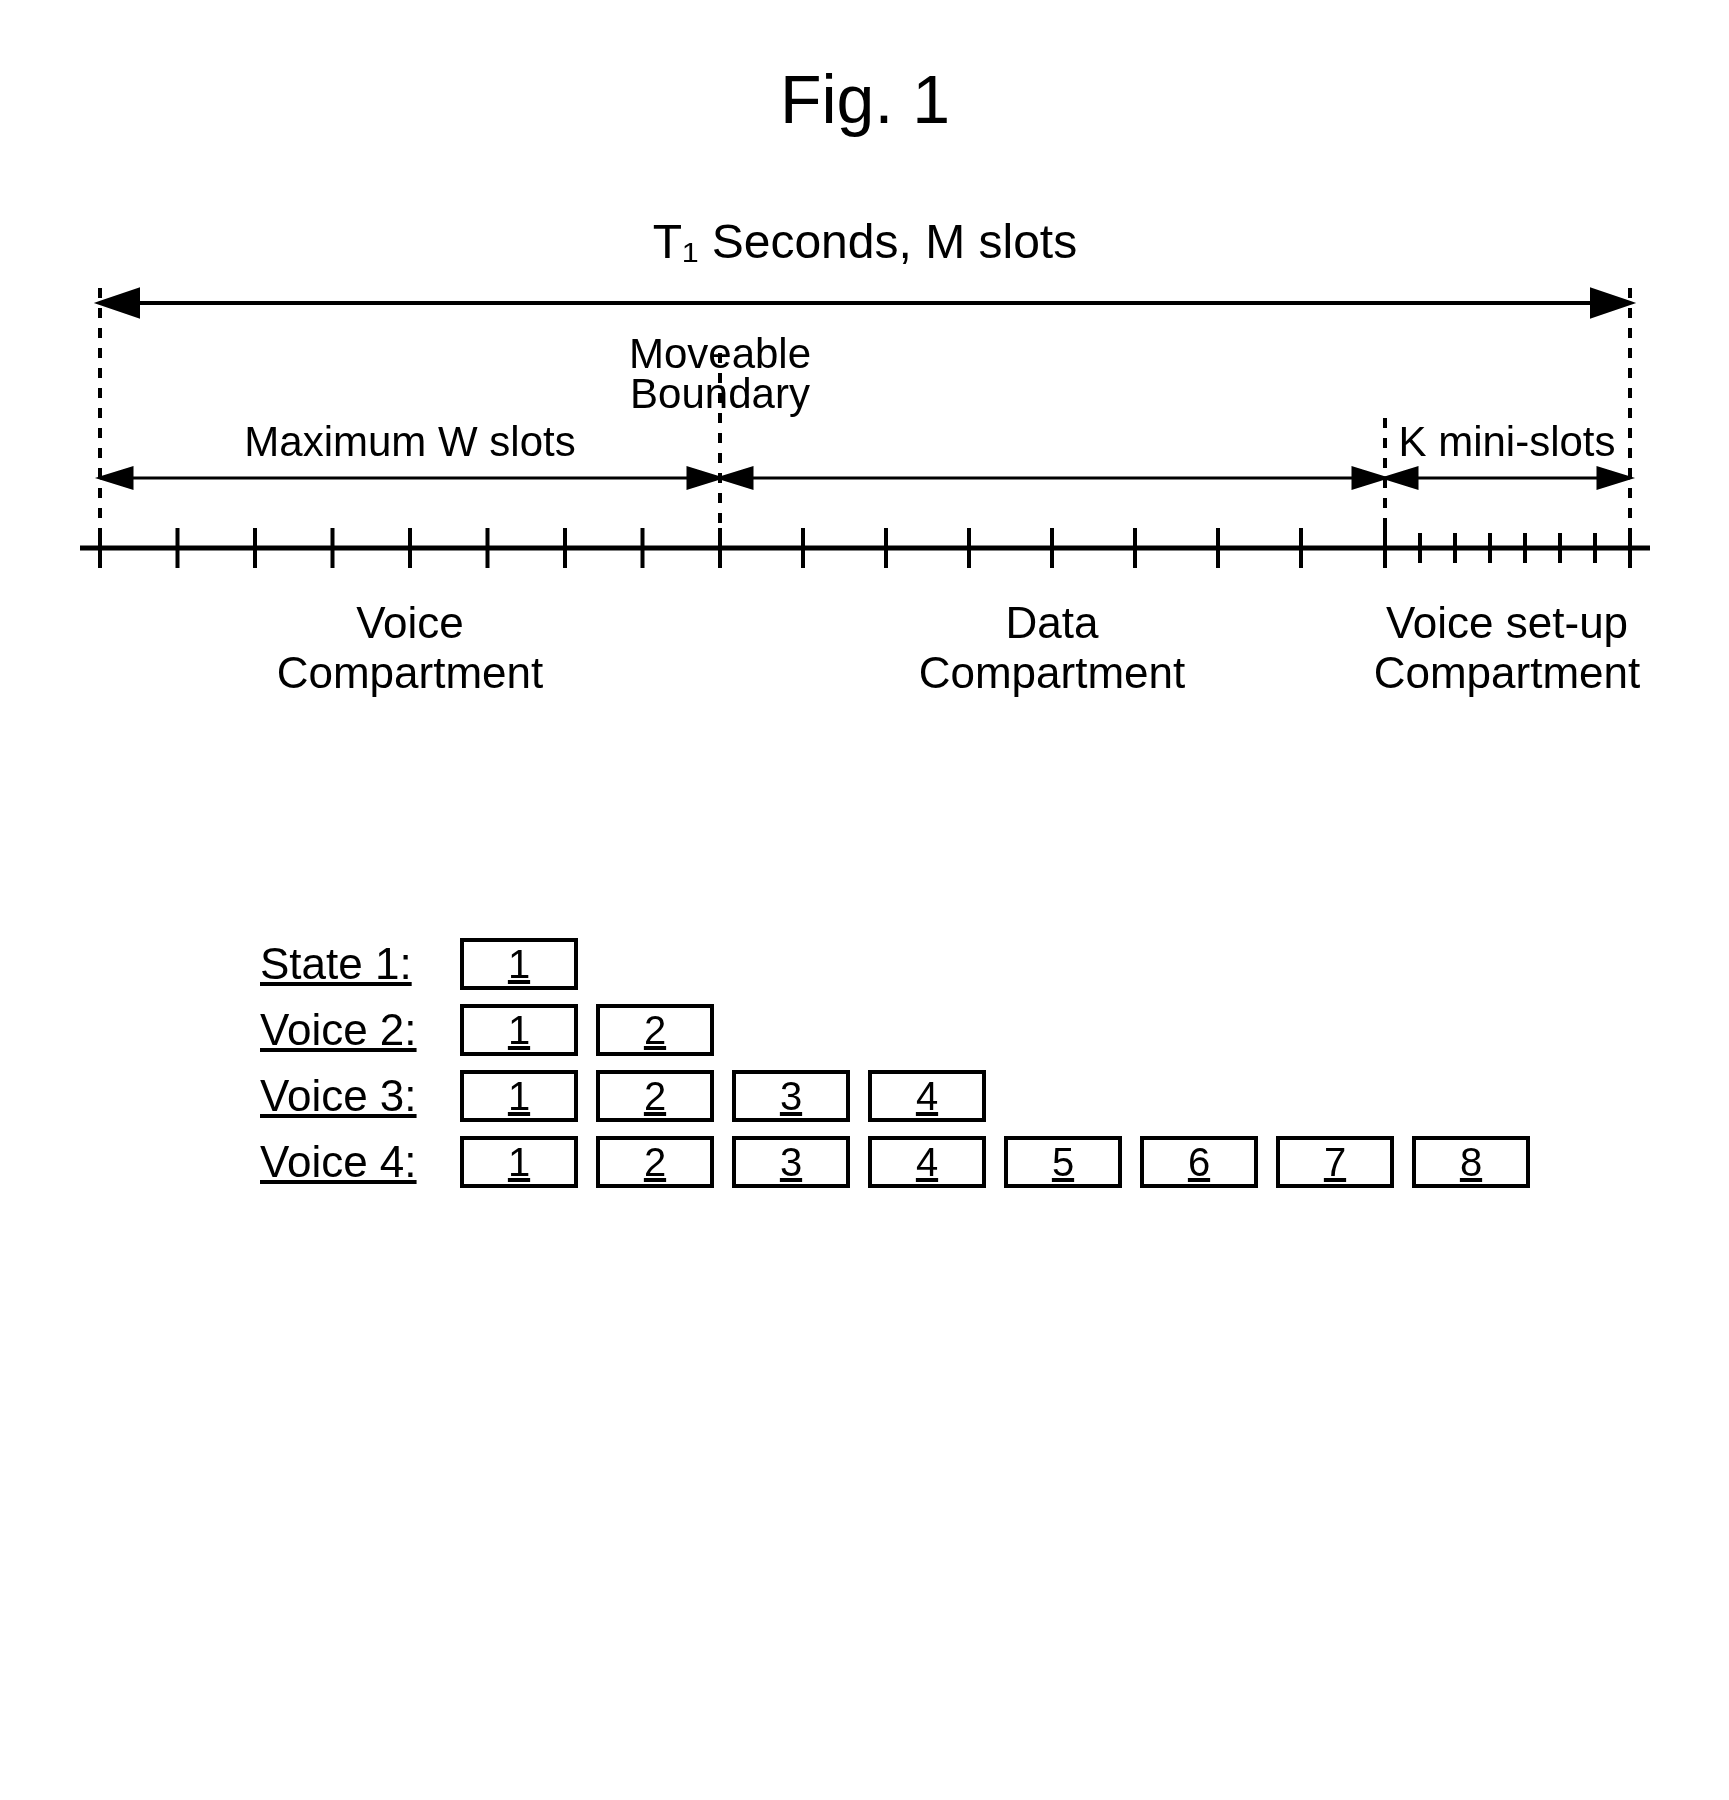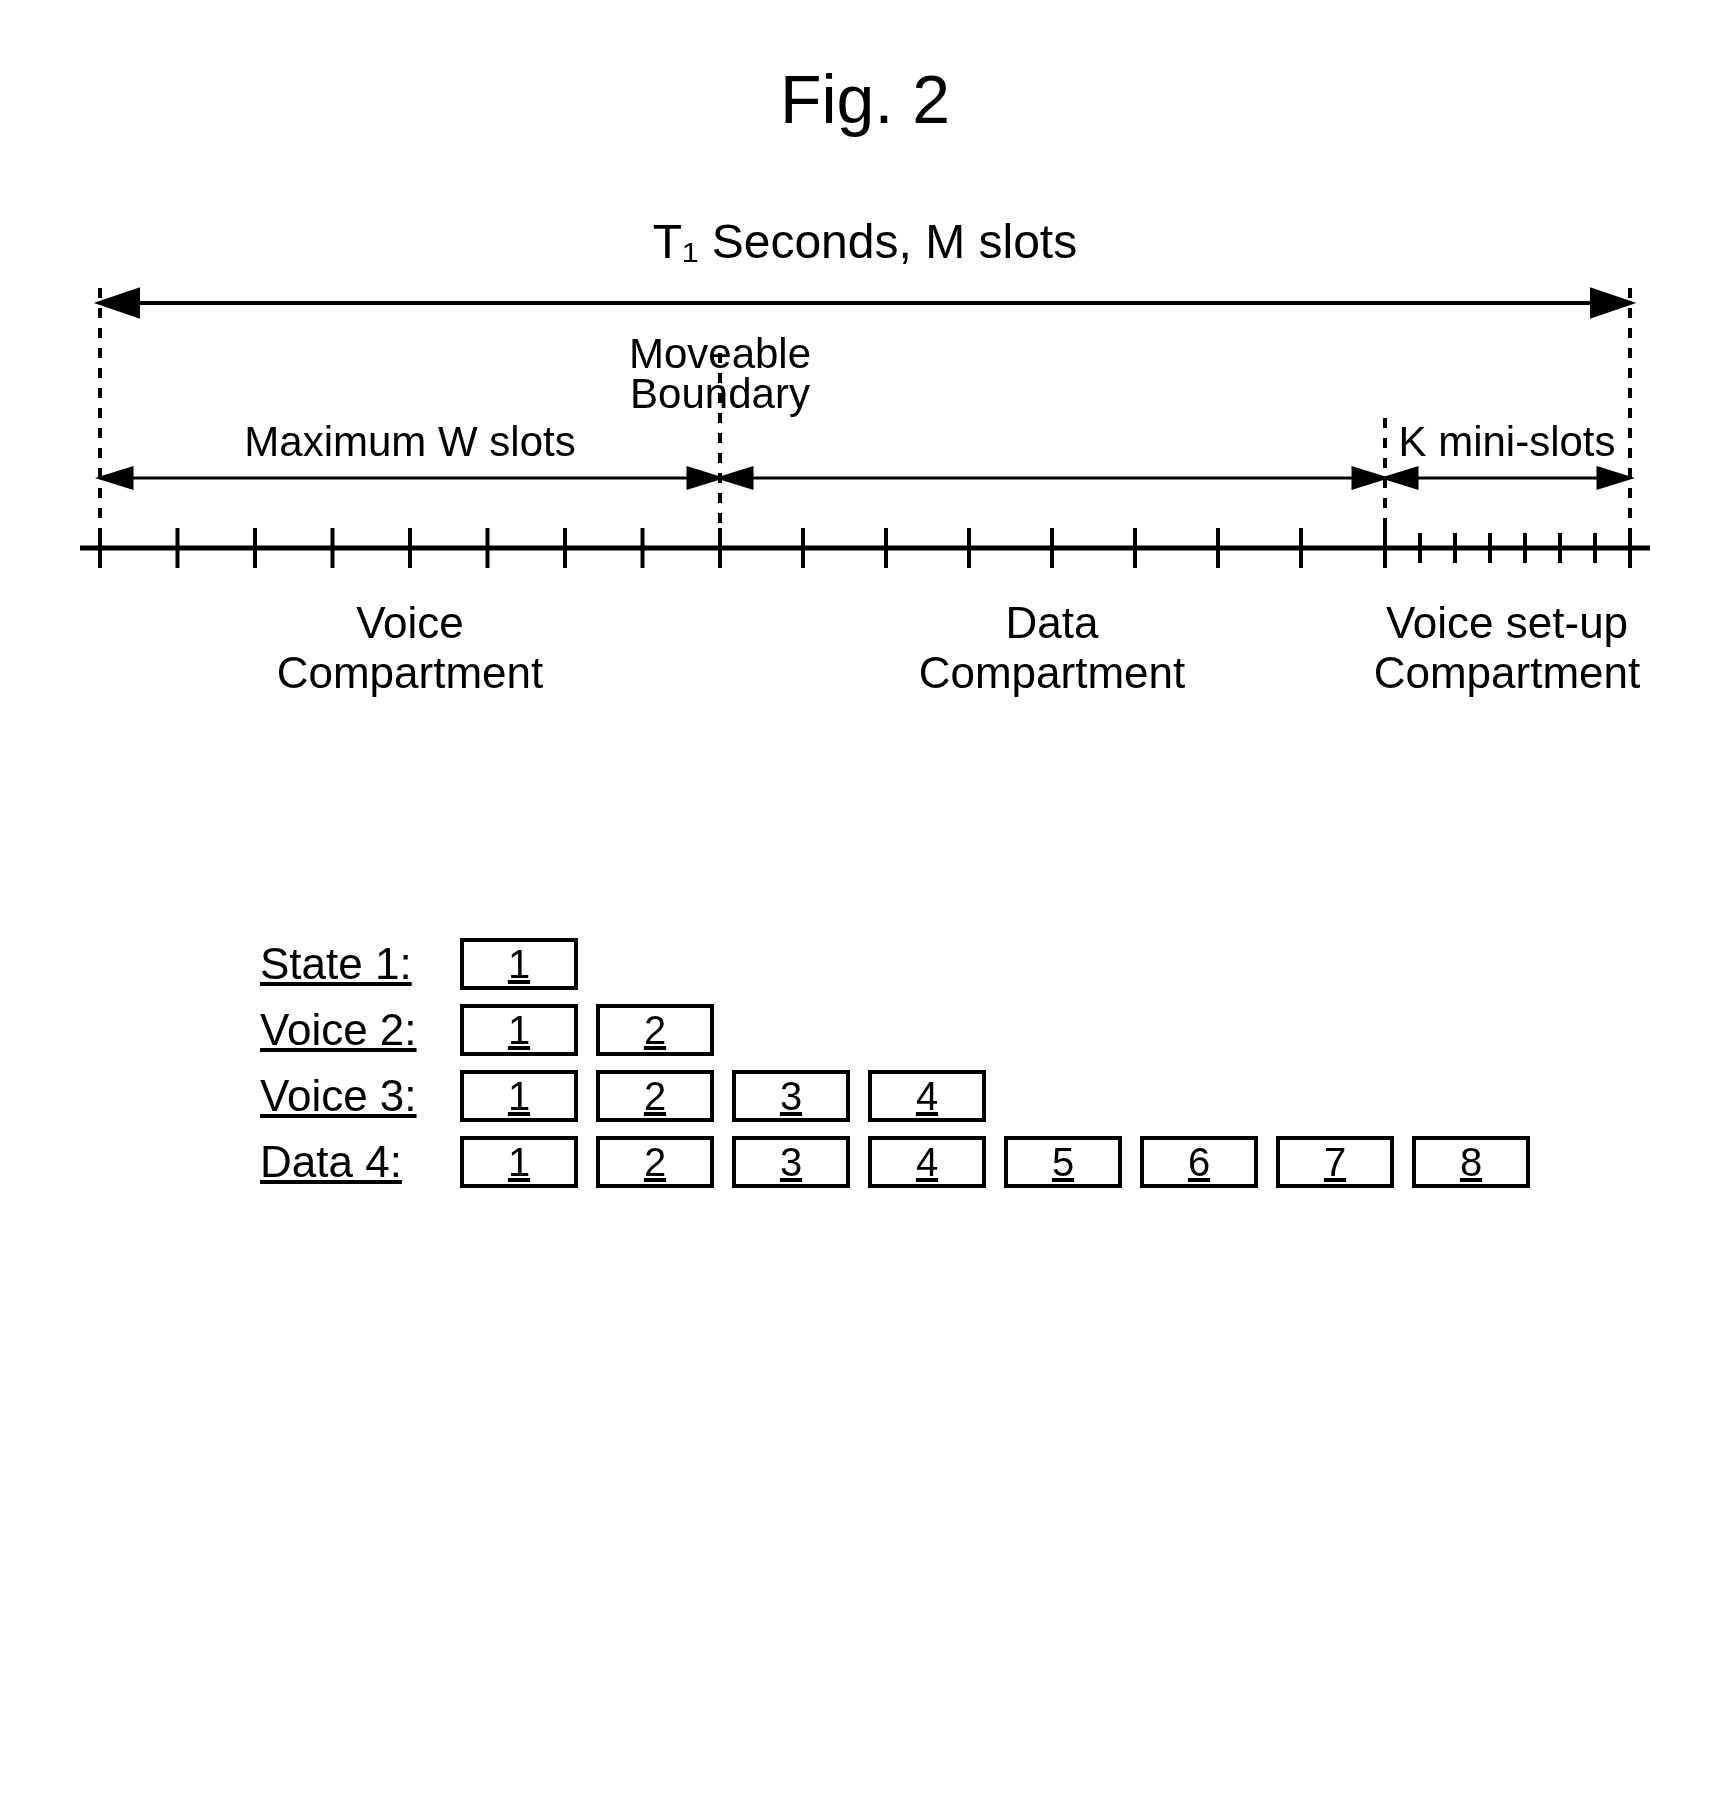--- a/index.html
+++ b/index.html
@@ -64,21 +64,21 @@
       font-size: 40px;
       line-height: 44px;
       margin-right: 18px;
     }
   </style>
 </head>
 <body>
 
 <div class="figure">
 
-  <div class="fig-title">Fig. 2</div>
+  <div class="fig-title">Fig. 1</div>
 
   <div class="fig1-wrap">
     <svg class="fig1-svg" viewBox="0 0 1650 560">
 
       <g stroke="#000" stroke-width="4" stroke-dasharray="10,10">
         <line x1="60" y1="90" x2="60" y2="360"></line>
         <line x1="680" y1="155" x2="680" y2="360"></line>
         <line x1="1345" y1="220" x2="1345" y2="360"></line>
         <line x1="1590" y1="90" x2="1590" y2="360"></line>
       </g>
@@ -169,21 +169,21 @@
         <div class="slot-box">2</div>
       </div>
       <div class="state-row">
         <div class="state-label">Voice 3:</div>
         <div class="slot-box">1</div>
         <div class="slot-box">2</div>
         <div class="slot-box">3</div>
         <div class="slot-box">4</div>
       </div>
       <div class="state-row">
-        <div class="state-label">Data 4:</div>
+        <div class="state-label">Voice 4:</div>
         <div class="slot-box">1</div>
         <div class="slot-box">2</div>
         <div class="slot-box">3</div>
         <div class="slot-box">4</div>
         <div class="slot-box">5</div>
         <div class="slot-box">6</div>
         <div class="slot-box">7</div>
         <div class="slot-box">8</div>
       </div>
     </div>

